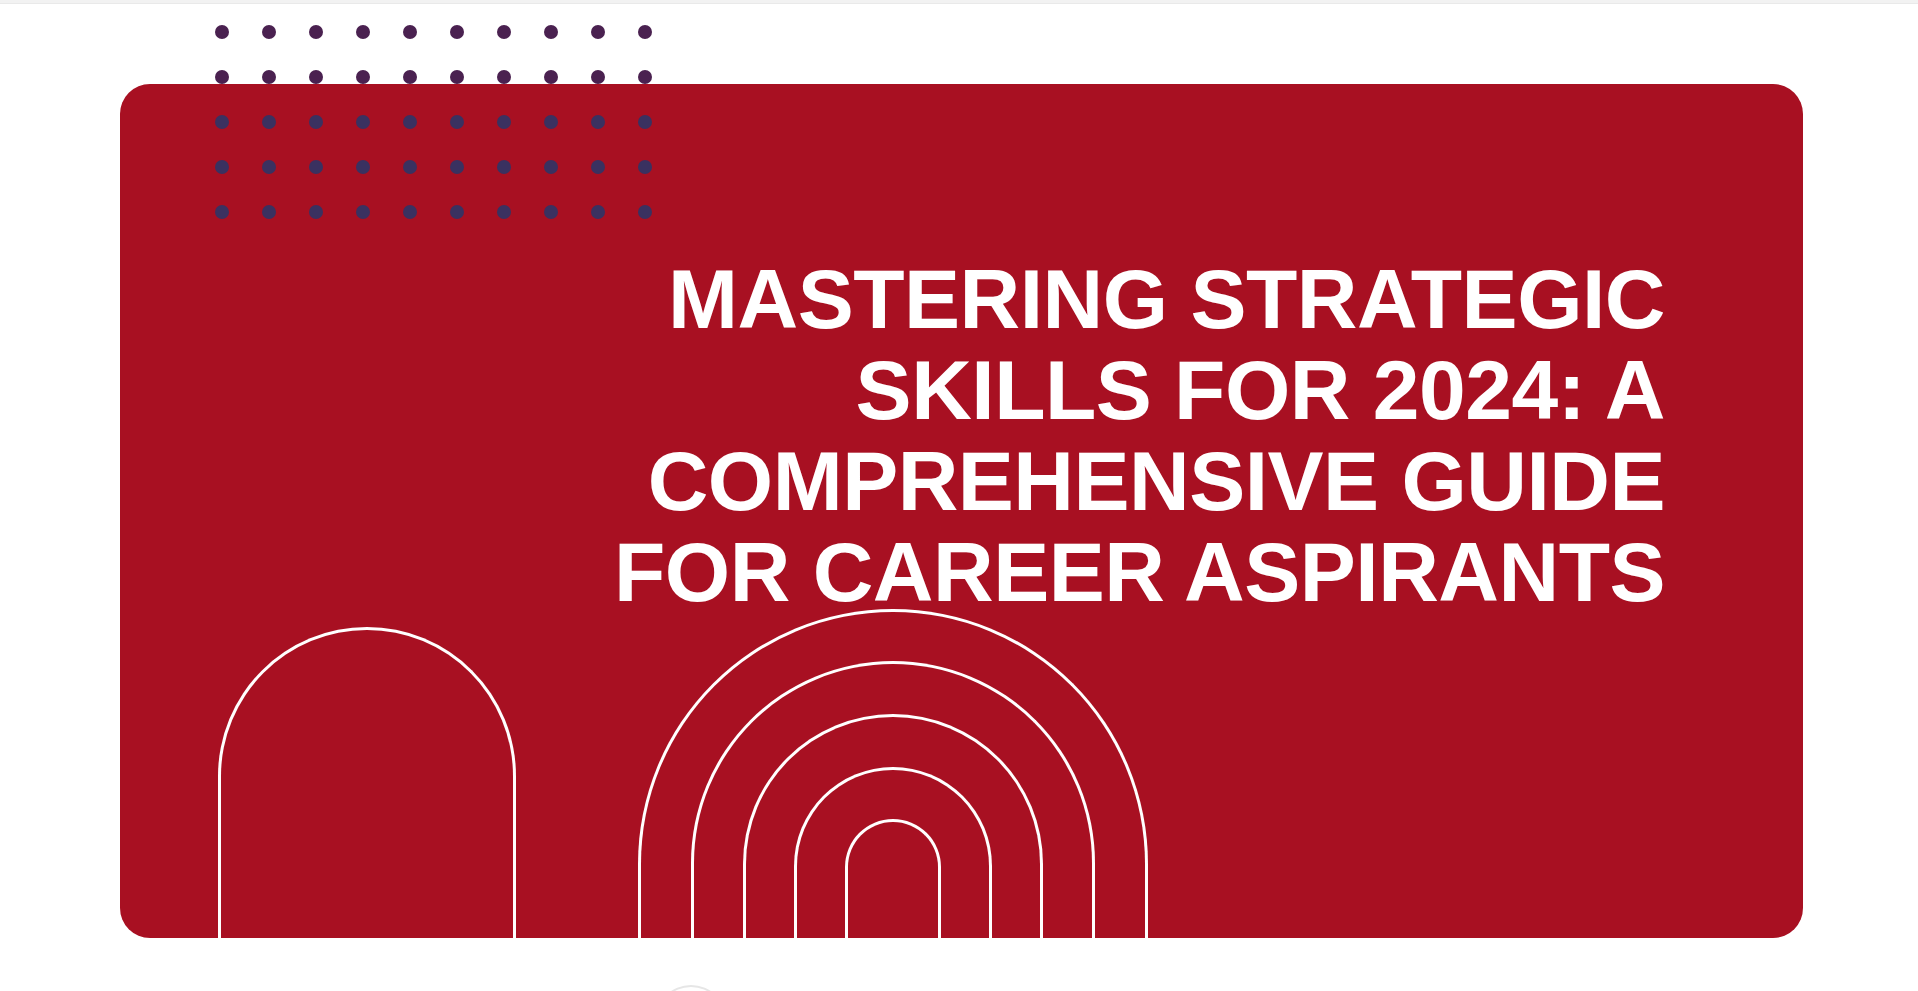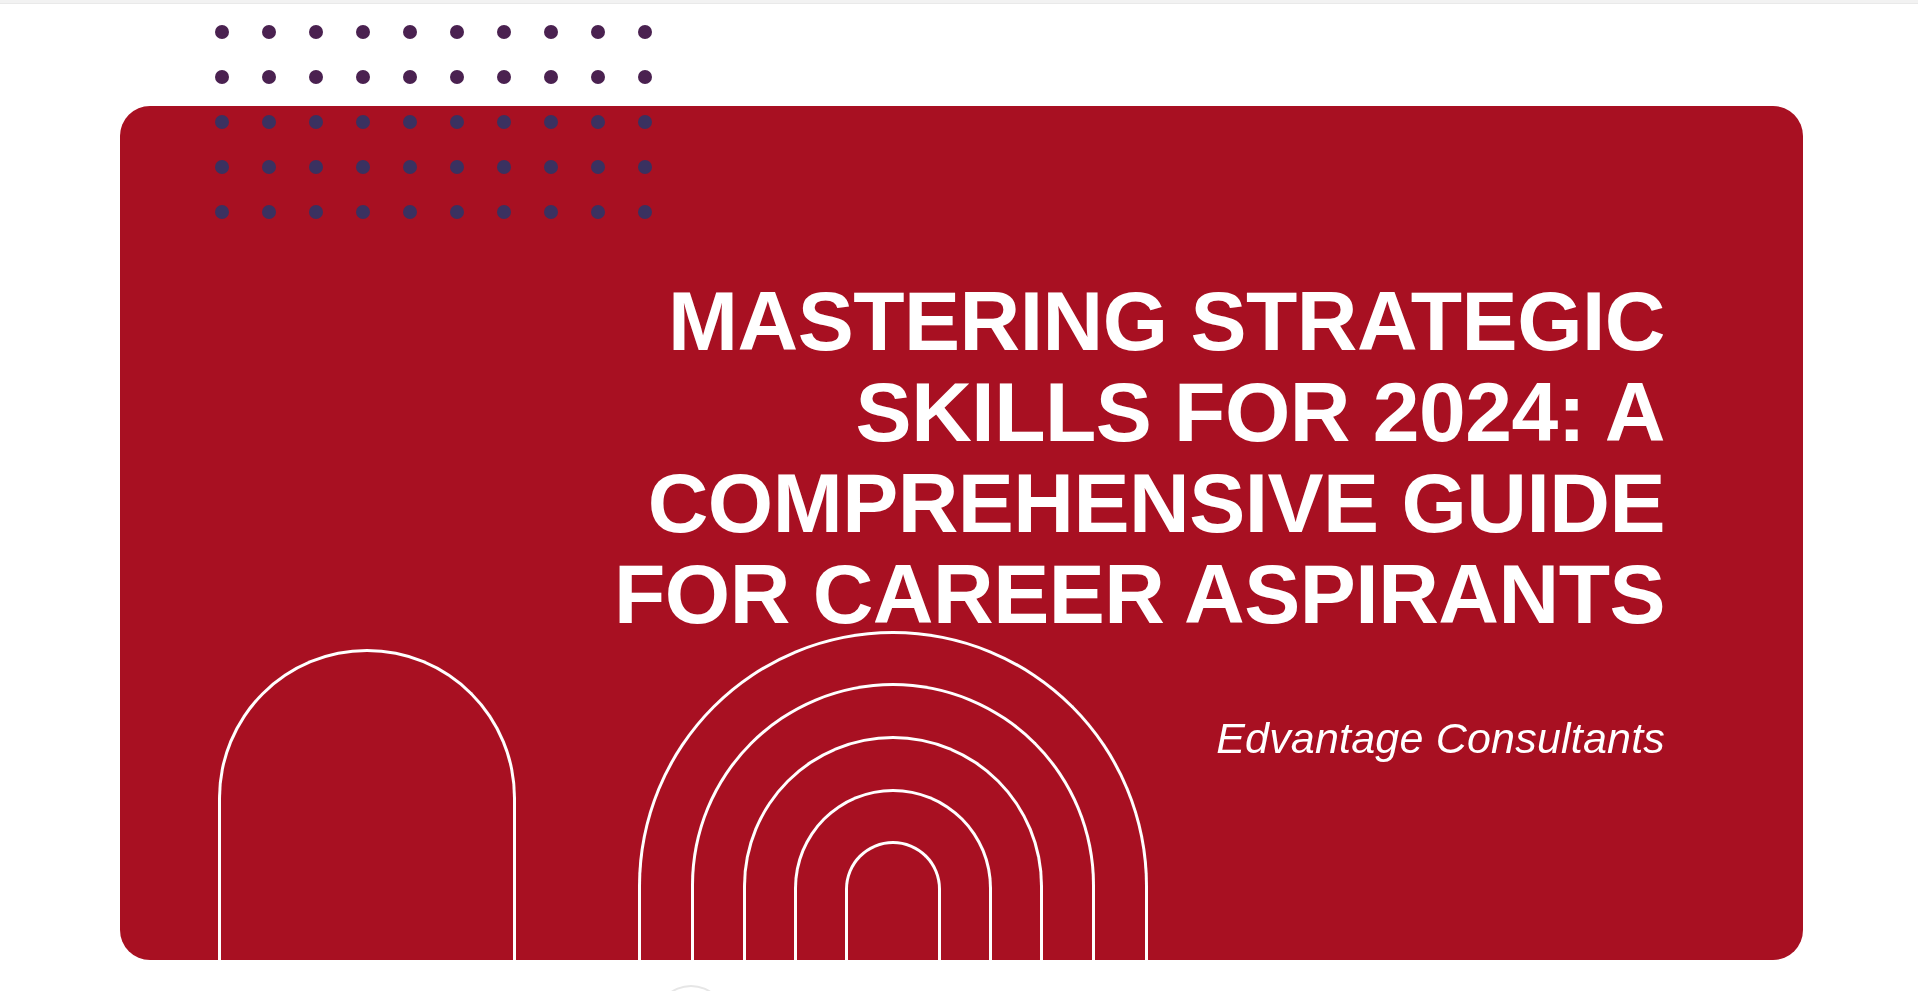--- a/index.html
+++ b/index.html
@@ -32,21 +32,21 @@
     width: 1918px;
     height: 3px;
     background: #f2f2f2;
     border-bottom: 1px solid #e9e9e9;
   }
 
   
   .hero-card {
     position: absolute;
     left: 120px;
-    top: 106px;
+    top: 84px;
     width: 1683px;
     height: 854px;
     background: #A8102280;
     background: #A81022;
     border-radius: 30px;
     overflow: hidden;
   }
 
   
   .arch-outline {
@@ -160,21 +160,20 @@
         <div class="arch-ring" style="width: 300px; height: 225px; left: 203px; border-width: 3px; border-top-left-radius: 150px; border-top-right-radius: 150px;"></div>
         <div class="arch-ring" style="width: 198px; height: 172px; left: 254px; border-width: 3px; border-top-left-radius: 99px; border-top-right-radius: 99px;"></div>
         <div class="arch-ring" style="width: 96px; height: 120px; left: 305px; border-width: 3px; border-top-left-radius: 48px; border-top-right-radius: 48px;"></div>
       </div>
 
     <div class="hero-text">
       <h1 class="hero-title">MASTERING STRATEGIC
 SKILLS FOR 2024: A
 COMPREHENSIVE GUIDE
 FOR CAREER ASPIRANTS</h1>
-      <p class="hero-subtitle">Edvantage Consultants</p>
     </div>
   </div>
 
   <div class="dot-grid">
       <span class="dot" style="left: 7px; top: 7px; width: 14px; height: 14px;"></span>
       <span class="dot" style="left: 54px; top: 7px; width: 14px; height: 14px;"></span>
       <span class="dot" style="left: 101px; top: 7px; width: 14px; height: 14px;"></span>
       <span class="dot" style="left: 148px; top: 7px; width: 14px; height: 14px;"></span>
       <span class="dot" style="left: 195px; top: 7px; width: 14px; height: 14px;"></span>
       <span class="dot" style="left: 242px; top: 7px; width: 14px; height: 14px;"></span>

